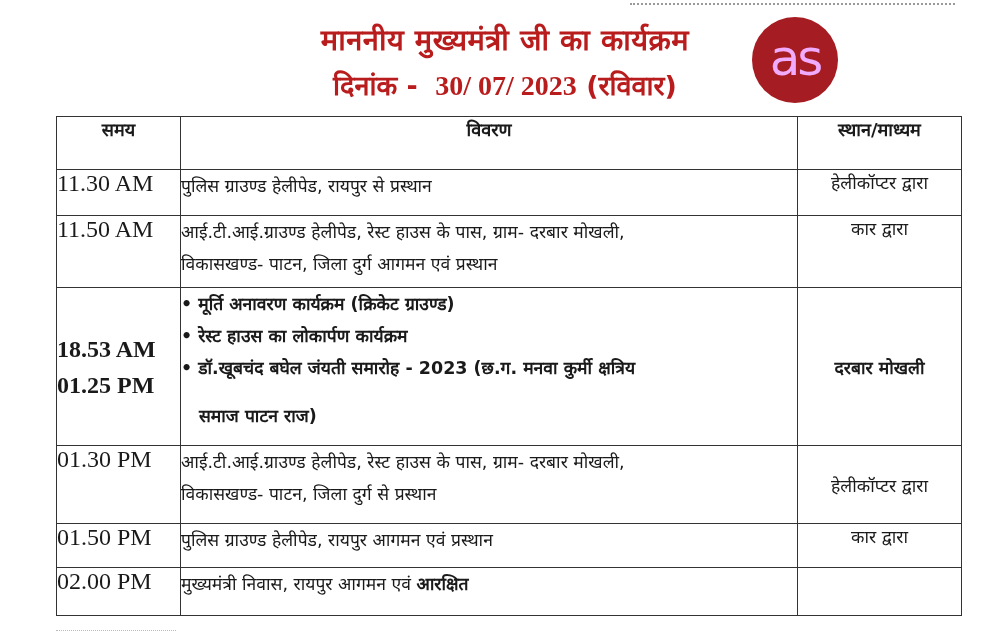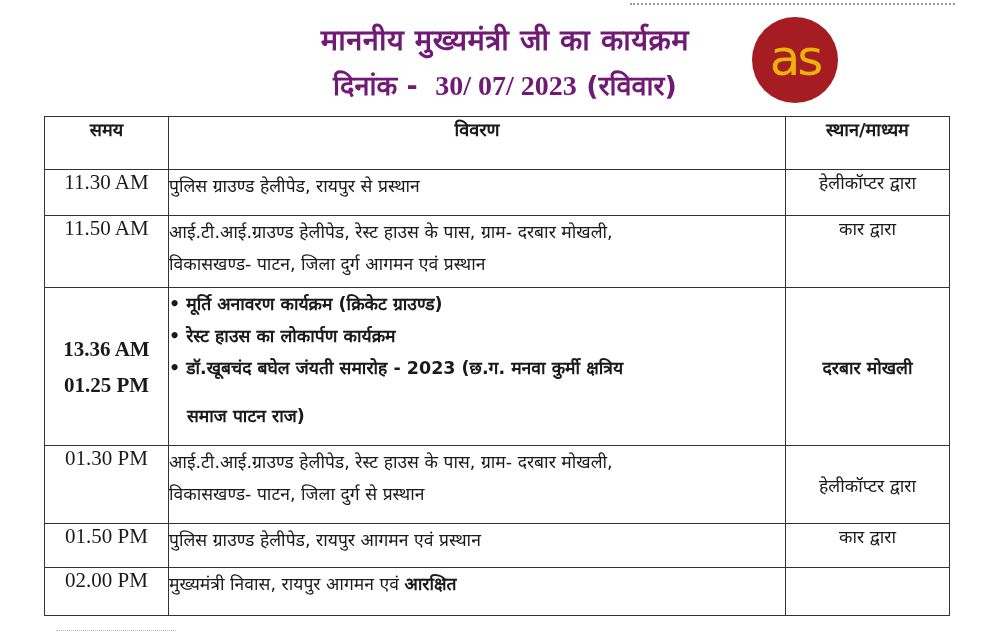--- a/index.html
+++ b/index.html
@@ -24,21 +24,21 @@
       border-top: 2px dotted #9a9a9a;
     }
     .title-block {
       position: absolute;
       left: 240px;
       top: 18px;
       width: 530px;
       text-align: center;
       font-family: "DejaVu Sans", sans-serif;
       font-weight: bold;
-      color: #701a75;
+      color: #b91c1c;
     }
     .title-line1 {
       font-size: 29px;
       line-height: 44px;
       letter-spacing: 0.5px;
     }
     .title-line2 {
       font-size: 27px;
       line-height: 44px;
       margin-top: 2px;
@@ -53,31 +53,31 @@
       position: absolute;
       left: 752px;
       top: 17px;
       width: 86px;
       height: 86px;
       border-radius: 50%;
       background: #a51c22;
       display: flex;
       align-items: center;
       justify-content: center;
-      color: #eab308;
+      color: #f0abfc;
       font-family: "DejaVu Sans", sans-serif;
       font-size: 50px;
       line-height: 1;
       letter-spacing: -3px;
       padding-bottom: 4px;
       box-sizing: border-box;
     }
     table.schedule {
       position: absolute;
-      left: 44px;
+      left: 56px;
       top: 116px;
       width: 905px;
       border-collapse: collapse;
       table-layout: fixed;
     }
     table.schedule th,
     table.schedule td {
       border: 1.5px solid #333;
       padding: 0;
       vertical-align: top;
@@ -90,22 +90,22 @@
       font-weight: bold;
       font-size: 18px;
       height: 52px;
       text-align: center;
     }
     th.h-time { padding-top: 10px; vertical-align: top; }
     th.h-desc { padding-top: 6px; vertical-align: top; }
     th.h-place { vertical-align: middle; padding-top: 6px; }
     td.time {
       font-family: "Liberation Serif", serif;
-      font-size: 21px;
-      text-align: center;
+      font-size: 24px;
+      text-align: left;
       padding-top: 10px;
     }
     td.time.bold {
       font-weight: bold;
       vertical-align: middle;
       padding-top: 0;
       line-height: 36px;
     }
     td.desc {
       font-family: "DejaVu Sans", sans-serif;
@@ -192,21 +192,21 @@
       <td class="time">11.50 AM</td>
       <td class="desc">
         <div>आई.टी.आई.ग्राउण्ड हेलीपेड, रेस्ट हाउस के पास, ग्राम- दरबार मोखली,</div>
         <div>विकासखण्ड- पाटन, जिला दुर्ग आगमन एवं प्रस्थान</div>
       </td>
       <td class="place">कार द्वारा</td>
     </tr>
 
     <tr class="row-3">
       <td class="time bold">
-        <div>13.36 AM</div>
+        <div>18.53 AM</div>
         <div>01.25 PM</div>
       </td>
       <td class="desc bold">
         <div class="bullet-item">मूर्ति अनावरण कार्यक्रम (क्रिकेट ग्राउण्ड)</div>
         <div class="bullet-item">रेस्ट हाउस का लोकार्पण कार्यक्रम</div>
         <div class="bullet-item">डॉ.खूबचंद बघेल जंयती समारोह - 2023 (छ.ग. मनवा कुर्मी क्षत्रिय</div>
         <div class="indent">समाज पाटन राज)</div>
       </td>
       <td class="place bold">दरबार मोखली</td>
     </tr>

